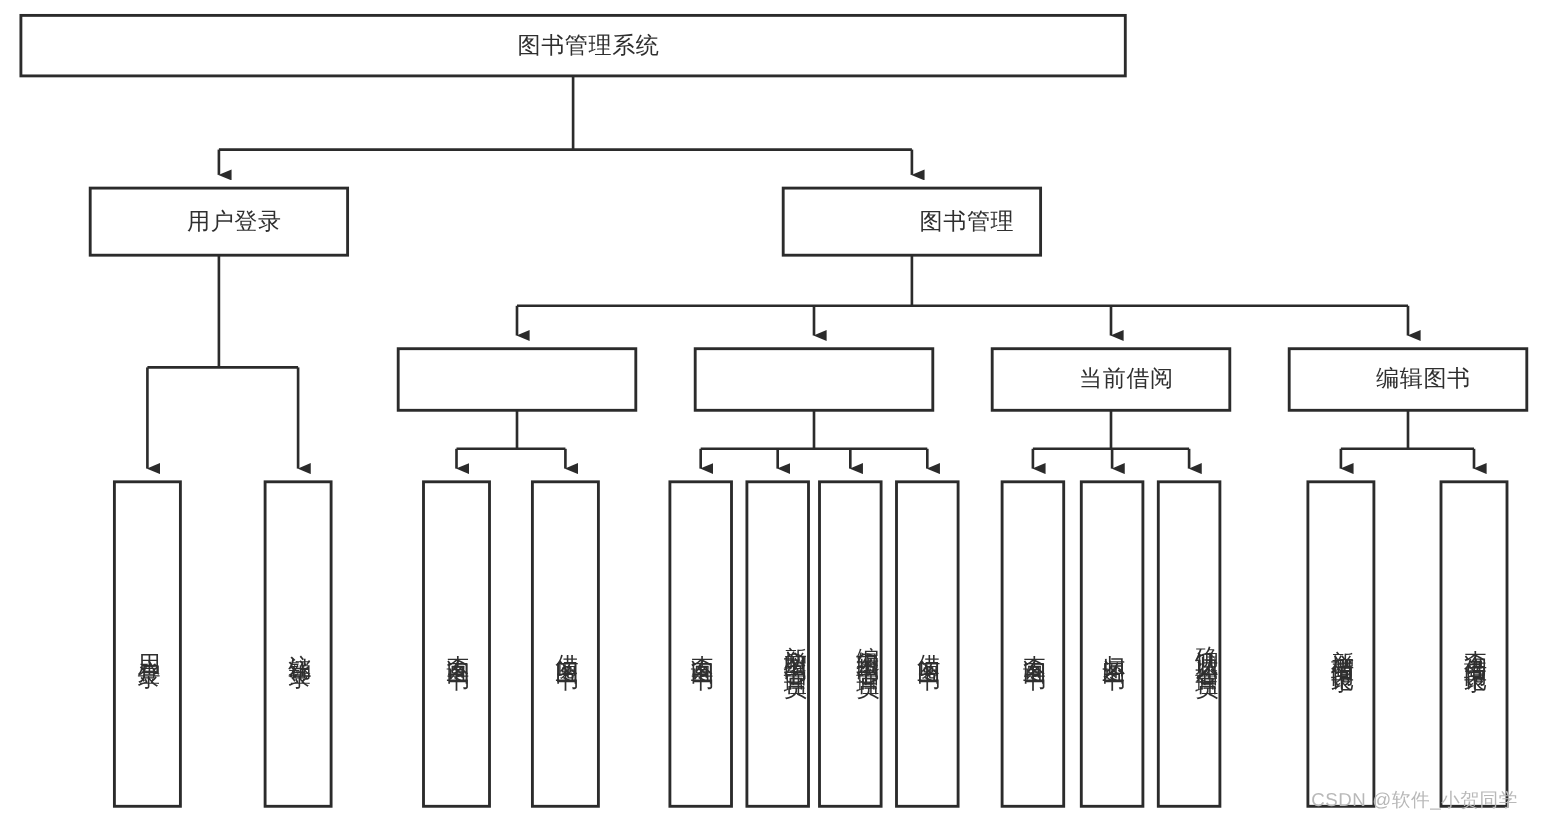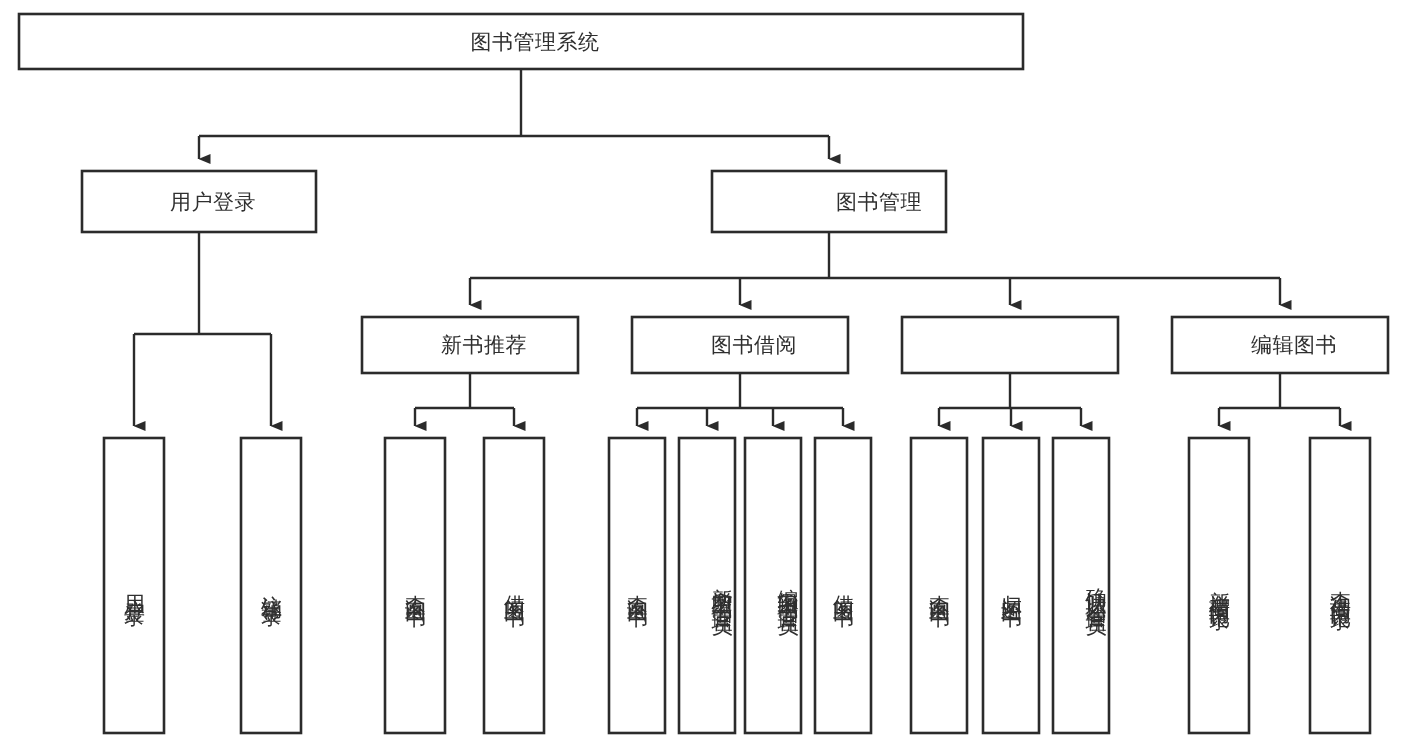--- a/index.html
+++ b/index.html
@@ -160,36 +160,36 @@
     <path class="connector" d="M 1219 408 L 1340 408"></path>
     <path class="connector" marker-end="url(#arrow)" d="M 1219 408 L 1219 426"></path>
     <path class="connector" marker-end="url(#arrow)" d="M 1340 408 L 1340 426"></path>
   </svg>
 
   <div class="node-label label-h" style="left:19px; top:14px; width:1004px; height:55px;">图书管理系统</div>
 
   <div class="node-label label-h" style="left:82px; top:171px; width:234px; height:61px;">用户登录</div>
   <div class="node-label label-h" style="left:712px; top:171px; width:234px; height:61px;margin-left:36px;">图书管理</div>
 
-  <div class="node-label label-h" style="left:362px; top:317px; width:216px; height:56px;">新书推荐</div>
-  <div class="node-label label-h" style="left:632px; top:317px; width:216px; height:56px;">图书借阅</div>
+  <div class="node-label label-h" style="left:902px; top:317px; width:216px; height:56px;">当前借阅</div>
   <div class="node-label label-h" style="left:1172px; top:317px; width:216px; height:56px;">编辑图书</div>
 
   <div class="node-label label-v align-center" style="left:104px; top:438px; width:60px; height:295px;">用户登录</div>
   <div class="node-label label-v align-center" style="left:241px; top:438px; width:60px; height:295px;">注销登录</div>
 
   <div class="node-label label-v align-center" style="left:385px; top:438px; width:60px; height:295px;">查询图书</div>
   <div class="node-label label-v align-center" style="left:484px; top:438px; width:60px; height:295px;">借阅图书</div>
 
   <div class="node-label label-v align-center" style="left:609px; top:438px; width:56px; height:295px;">查询图书</div>
   <div class="node-label label-v align-top" style="left:679px; top:438px; width:56px; height:295px;">新增图书（管理员）</div>
   <div class="node-label label-v align-top" style="left:745px; top:438px; width:56px; height:295px;">编辑图书（管理员）</div>
   <div class="node-label label-v align-center" style="left:815px; top:438px; width:56px; height:295px;">借阅图书</div>
 
   <div class="node-label label-v align-center" style="left:911px; top:438px; width:56px; height:295px;">查询图书</div>
   <div class="node-label label-v align-center" style="left:983px; top:438px; width:56px; height:295px;">归还图书</div>
   <div class="node-label label-v align-top" style="left:1053px; top:438px; width:56px; height:295px;">确认归还（管理员）</div>
 
   <div class="node-label label-v align-center" style="left:1189px; top:438px; width:60px; height:295px;">新增借阅记录</div>
   <div class="node-label label-v align-center" style="left:1310px; top:438px; width:60px; height:295px;">查询借阅记录</div>
 
+  <div class="watermark">CSDN @软件_小贺同学</div>
 
 </div>
 
 </body></html>

